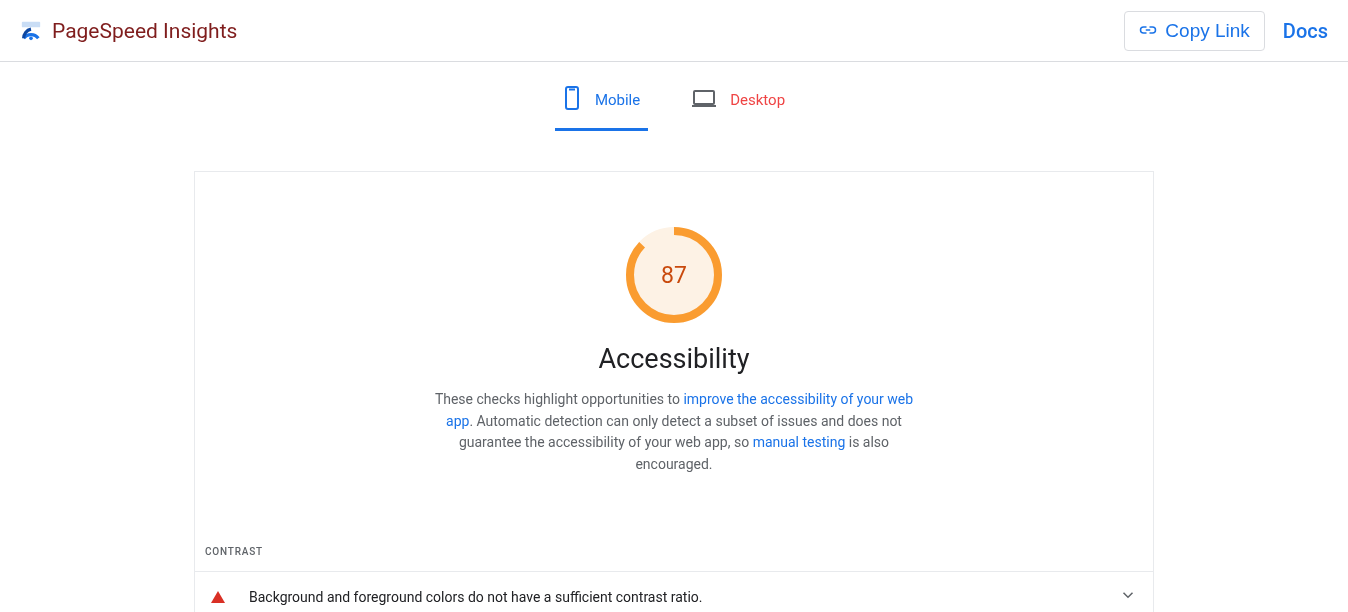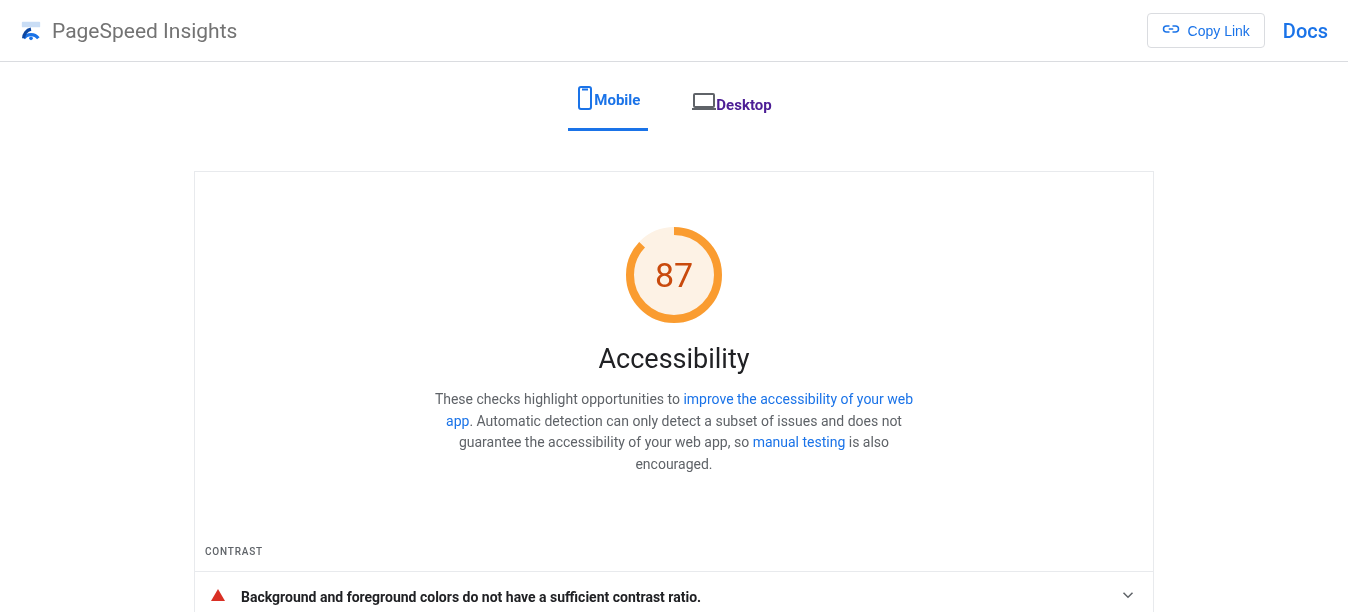--- a/index.html
+++ b/index.html
@@ -9,43 +9,43 @@
       display: flex;
       align-items: center;
       justify-content: space-between;
       padding: 12px 20px;
       border-bottom: 1px solid #dadce0;
       height: 62px;
     }
     .header-left { display: flex; align-items: center; gap: 10px; }
     .logo { width: 22px; height: 22px; position: relative; }
     .logo svg { width: 100%; height: 100%; }
-    .app-title { font-size: 21px; color: #737373; font-weight: 400; }
+    .app-title { font-size: 21px; color: #7f1d1d; font-weight: 400; }
     .header-right { display: flex; align-items: center; gap: 18px; }
     .copy-link-btn {
       display: flex; align-items: center; gap: 8px;
       border: 1px solid #dadce0; border-radius: 4px;
       padding: 8px 14px; background: #fff; cursor: pointer;
-      color: #1a73e8; font-size: 14px; font-weight: 500;
+      color: #1a73e8; font-size: 19px; font-weight: 500;
     }
     .copy-link-btn svg { width: 18px; height: 14px; }
     .docs-link { color: #1a73e8; font-size: 20px; font-weight: 500; text-decoration: none; cursor: pointer; }
     
     .tabs {
       display: flex; justify-content: center; gap: 36px;
       padding-top: 18px;
     }
     .tab {
-      display: flex; align-items: center; gap: 0;
+      display: flex; align-items: center; gap: 14px;
       padding: 6px 8px 14px 8px; cursor: pointer;
       border-bottom: 3px solid transparent;
-      font-size: 15px; font-weight: 700;
+      font-size: 15px; font-weight: 400;
     }
     .tab.active { color: #1a73e8; border-bottom-color: #1a73e8; }
-    .tab.inactive { color: #4c1d95; align-items: flex-end; }
+    .tab.inactive { color: #ef4444; }
     .tab svg { width: 18px; height: 24px; }
     .tab.inactive svg { width: 24px; height: 18px; }
     
     .content-wrapper {
       max-width: 960px; margin: 0 auto;
       border-left: 1px solid #e8eaed; border-right: 1px solid #e8eaed;
       min-height: 540px; padding: 0 0 30px 0;
     }
     .inner { padding: 0 0; }
     .divider-top { border-top: 1px solid #e8eaed; margin: 40px 0 0 0; }
@@ -54,39 +54,39 @@
     .gauge {
       width: 96px; height: 96px; margin: 0 auto; position: relative;
     }
     .gauge svg { transform: rotate(-90deg); }
     .gauge-bg { fill: #fdf2e5; }
     .gauge-track { fill: none; stroke: #fdf2e5; stroke-width: 8; }
     .gauge-arc { fill: none; stroke: #fa9c30; stroke-width: 8; stroke-linecap: butt; }
     .gauge-score {
       position: absolute; top: 0; left: 0; right: 0; bottom: 0;
       display: flex; align-items: center; justify-content: center;
-      font-size: 34px; color: #c94a0d; font-weight: 400;
+      font-size: 23px; color: #c94a0d; font-weight: 400;
     }
     .gauge-title { font-size: 27px; color: #202124; margin-top: 20px; font-weight: 400; }
     .gauge-desc {
       max-width: 480px; margin: 14px auto 0; font-size: 14px; color: #5f6368;
       line-height: 1.55;
     }
     .gauge-desc a { color: #1a73e8; text-decoration: none; }
     
     .section-heading {
       font-size: 10px; letter-spacing: 0.8px; color: #5f6368;
       padding: 70px 0 14px 10px; font-weight: 500;
     }
     .audit-row {
       display: flex; align-items: center; justify-content: space-between;
       border-top: 1px solid #e8eaed; border-bottom: 1px solid #e8eaed;
       padding: 14px 16px; cursor: pointer;
     }
-    .audit-left { display: flex; align-items: flex-start; gap: 16px; font-weight: bold; }
+    .audit-left { display: flex; align-items: center; gap: 24px; }
     .triangle {
       width: 0; height: 0; border-left: 7px solid transparent;
       border-right: 7px solid transparent; border-bottom: 12px solid #d93025;
     }
     .audit-text { font-size: 14px; color: #202124; }
     .chevron { color: #5f6368; }
     .chevron svg { width: 18px; height: 18px; }
     .section-note { font-size: 13px; color: #5f6368; padding: 16px 0 0 10px; }
   </style>
 </head>

